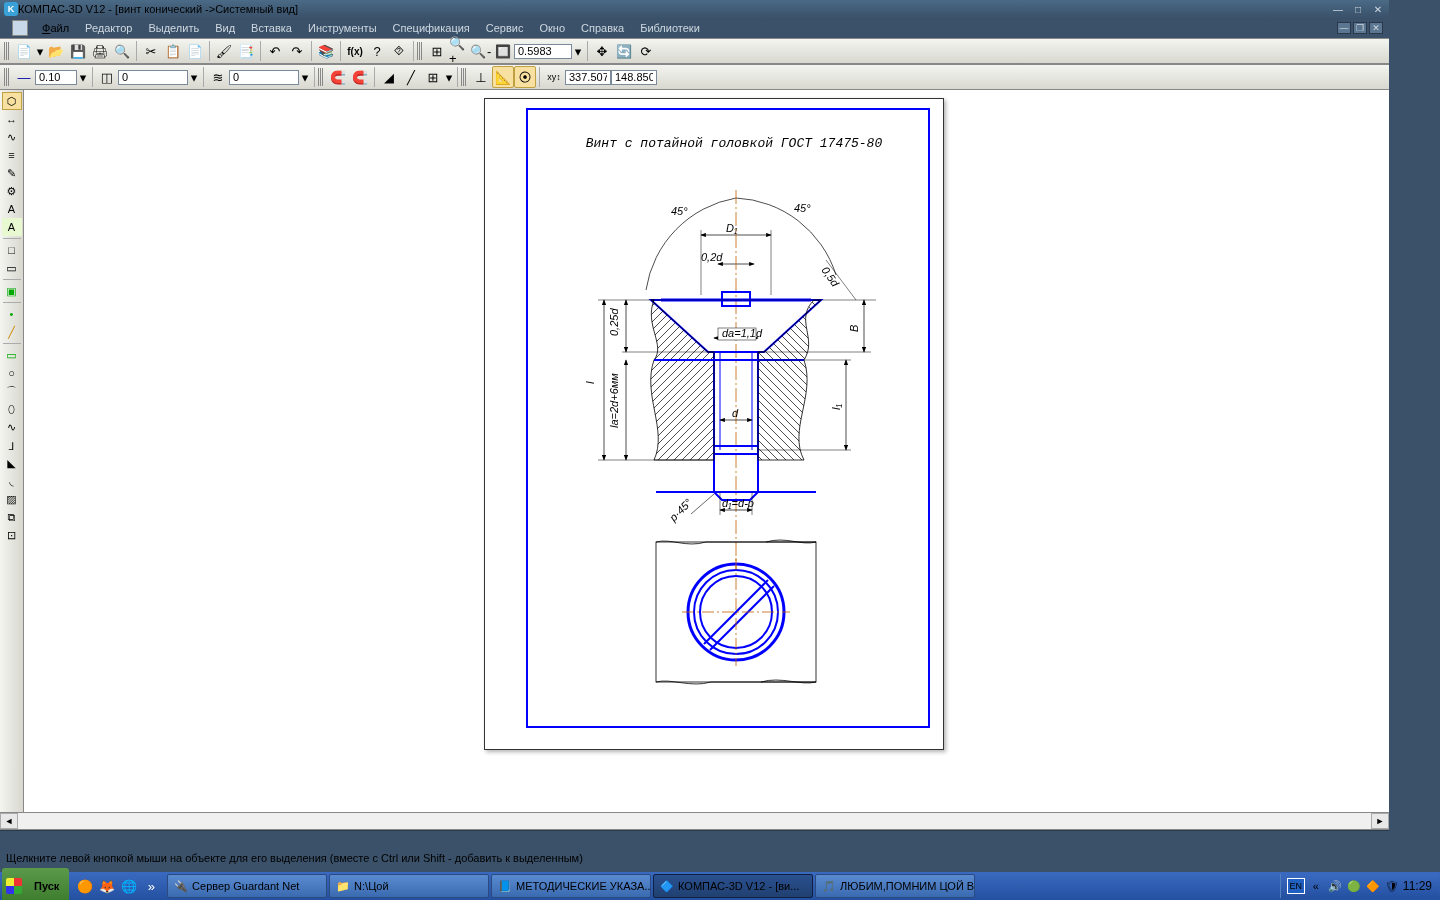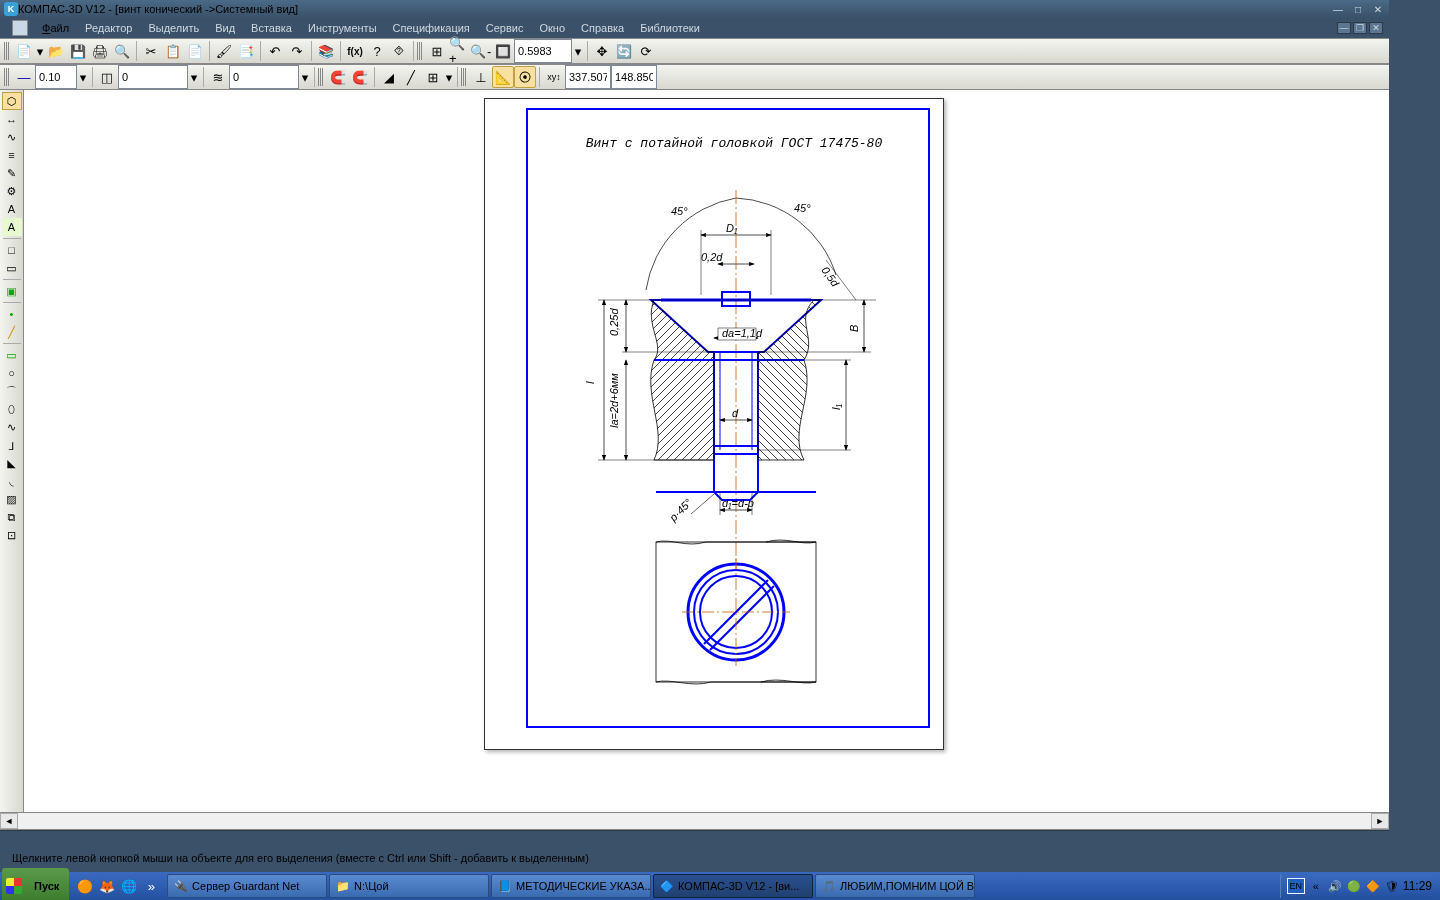--- a/index.html
+++ b/index.html
@@ -14,36 +14,36 @@
 .menubar .doc-icon{width:16px;height:16px;background:#c8d8e8;margin-right:6px;border:1px solid #888;}
 .menubar .m{color:#cfd8e0;padding:2px 8px;cursor:pointer;}
 .menubar .m u{text-decoration:underline;}
 .menubar .mdiwin{margin-left:auto;display:flex;gap:2px;padding-right:6px;}
 .menubar .mdiwin div{width:14px;height:12px;background:#5a7690;border:1px solid #2a3a48;display:flex;align-items:center;justify-content:center;color:#cfd8e0;font-size:9px;cursor:pointer;}
 .toolbar{height:26px;background:linear-gradient(#f4f4f0,#d8d8d0);border-top:1px solid #888;border-bottom:1px solid #888;display:flex;align-items:center;padding:0 4px;}
 .tb-grip{width:6px;height:18px;background:repeating-linear-gradient(90deg,#888,#888 1px,transparent 1px,transparent 2px);margin-right:3px;}
 .tbtn{width:22px;height:22px;display:flex;align-items:center;justify-content:center;border:1px solid transparent;border-radius:2px;cursor:pointer;font-size:13px;}
 .tbtn.active{background:#f8e0a0;border-color:#c0a040;}
 .tsep{width:1px;height:20px;background:#aaa;margin:0 3px;}
-.tinput{height:24px;border:1px solid #7a8a9a;background:#fff;padding:0 3px;font-size:11px;}
+.tinput{height:15px;border:1px solid #7a8a9a;background:#fff;padding:0 3px;font-size:11px;}
 .workarea{flex:1;display:flex;min-height:0;}
 .left-tools{width:24px;background:linear-gradient(90deg,#f4f4f0,#d8d8d0);border-right:1px solid #888;display:flex;flex-direction:column;align-items:center;padding-top:2px;}
 .left-tools .lt{width:20px;height:18px;margin:0;display:flex;align-items:center;justify-content:center;font-size:11px;cursor:pointer;border:1px solid transparent;}
 .left-tools .lt.sel{background:#f8e0a0;border-color:#c0a040;}
 .left-tools .lsep{width:18px;height:1px;background:#aaa;margin:2px 0;}
 .canvas-wrap{flex:1;background:#fff;position:relative;overflow:hidden;}
 .sheet{position:absolute;left:460px;top:8px;width:460px;height:652px;border:1px solid #333;background:#fff;box-shadow:2px 2px 4px rgba(0,0,0,.3);}
 .frame{position:absolute;left:502px;top:18px;width:404px;height:620px;border:2px solid #00f;}
 .dwg-title{position:absolute;left:540px;top:46px;width:340px;text-align:center;font-style:italic;font-family:Liberation Mono, monospace;font-size:13px;color:#000;}
 svg.dwg{position:absolute;left:502px;top:70px;}
 .hscroll{height:18px;background:#dcdcdc;border-top:1px solid #888;border-bottom:1px solid #888;display:flex;}
 .hscroll .sarrow{width:18px;height:16px;background:#e8e8e8;border:1px solid #aaa;display:flex;align-items:center;justify-content:center;font-size:9px;cursor:pointer;}
 .hscroll .strack{flex:1;background:#f0f0f0;}
 .msgbar{height:18px;background:#3a5169;color:#cfd8e0;padding:2px 6px;border-top:1px solid #2a3a48;}
-.statusbar{height:20px;background:#3a5169;color:#cfd8e0;padding:2px 12px;display:flex;align-items:center;}
+.statusbar{height:20px;background:#3a5169;color:#cfd8e0;padding:2px 6px;display:flex;align-items:center;}
 .taskbar{height:28px;background:linear-gradient(#3a6ac0,#2450a0);display:flex;align-items:center;padding:0 2px;position:fixed;bottom:0;left:0;right:0;}
 .start{height:36px;padding:0 10px 0 4px;background:linear-gradient(#5a9a4a,#3a7a2a);border-radius:3px;color:#fff;font-weight:bold;display:flex;align-items:center;gap:12px;cursor:pointer;}
 .start .flag{width:16px;height:16px;background:conic-gradient(#e33 0 25%,#3a3 0 50%,#33e 0 75%,#ee3 0);border-radius:2px;}
 .ql{display:flex;gap:2px;margin:0 6px;}
 .ql div{width:20px;height:20px;display:flex;align-items:center;justify-content:center;cursor:pointer;font-size:13px;}
 .task{height:24px;max-width:160px;flex:0 1 160px;background:linear-gradient(#5a8ad0,#3a6ab0);border:1px solid #2a4a80;border-radius:2px;margin-right:2px;padding:0 6px;color:#fff;font-size:10px;display:flex;align-items:center;gap:4px;cursor:pointer;overflow:hidden;white-space:nowrap;}
 .task.active{background:linear-gradient(#2a5090,#204070);border-color:#102040;}
 .tray{margin-left:auto;height:24px;background:linear-gradient(#3a6ac0,#2450a0);border-left:1px solid #5080c0;display:flex;align-items:center;gap:3px;padding:0 6px;color:#fff;}
 .tray .ti{width:16px;height:16px;display:flex;align-items:center;justify-content:center;font-size:11px;}
 </style>

